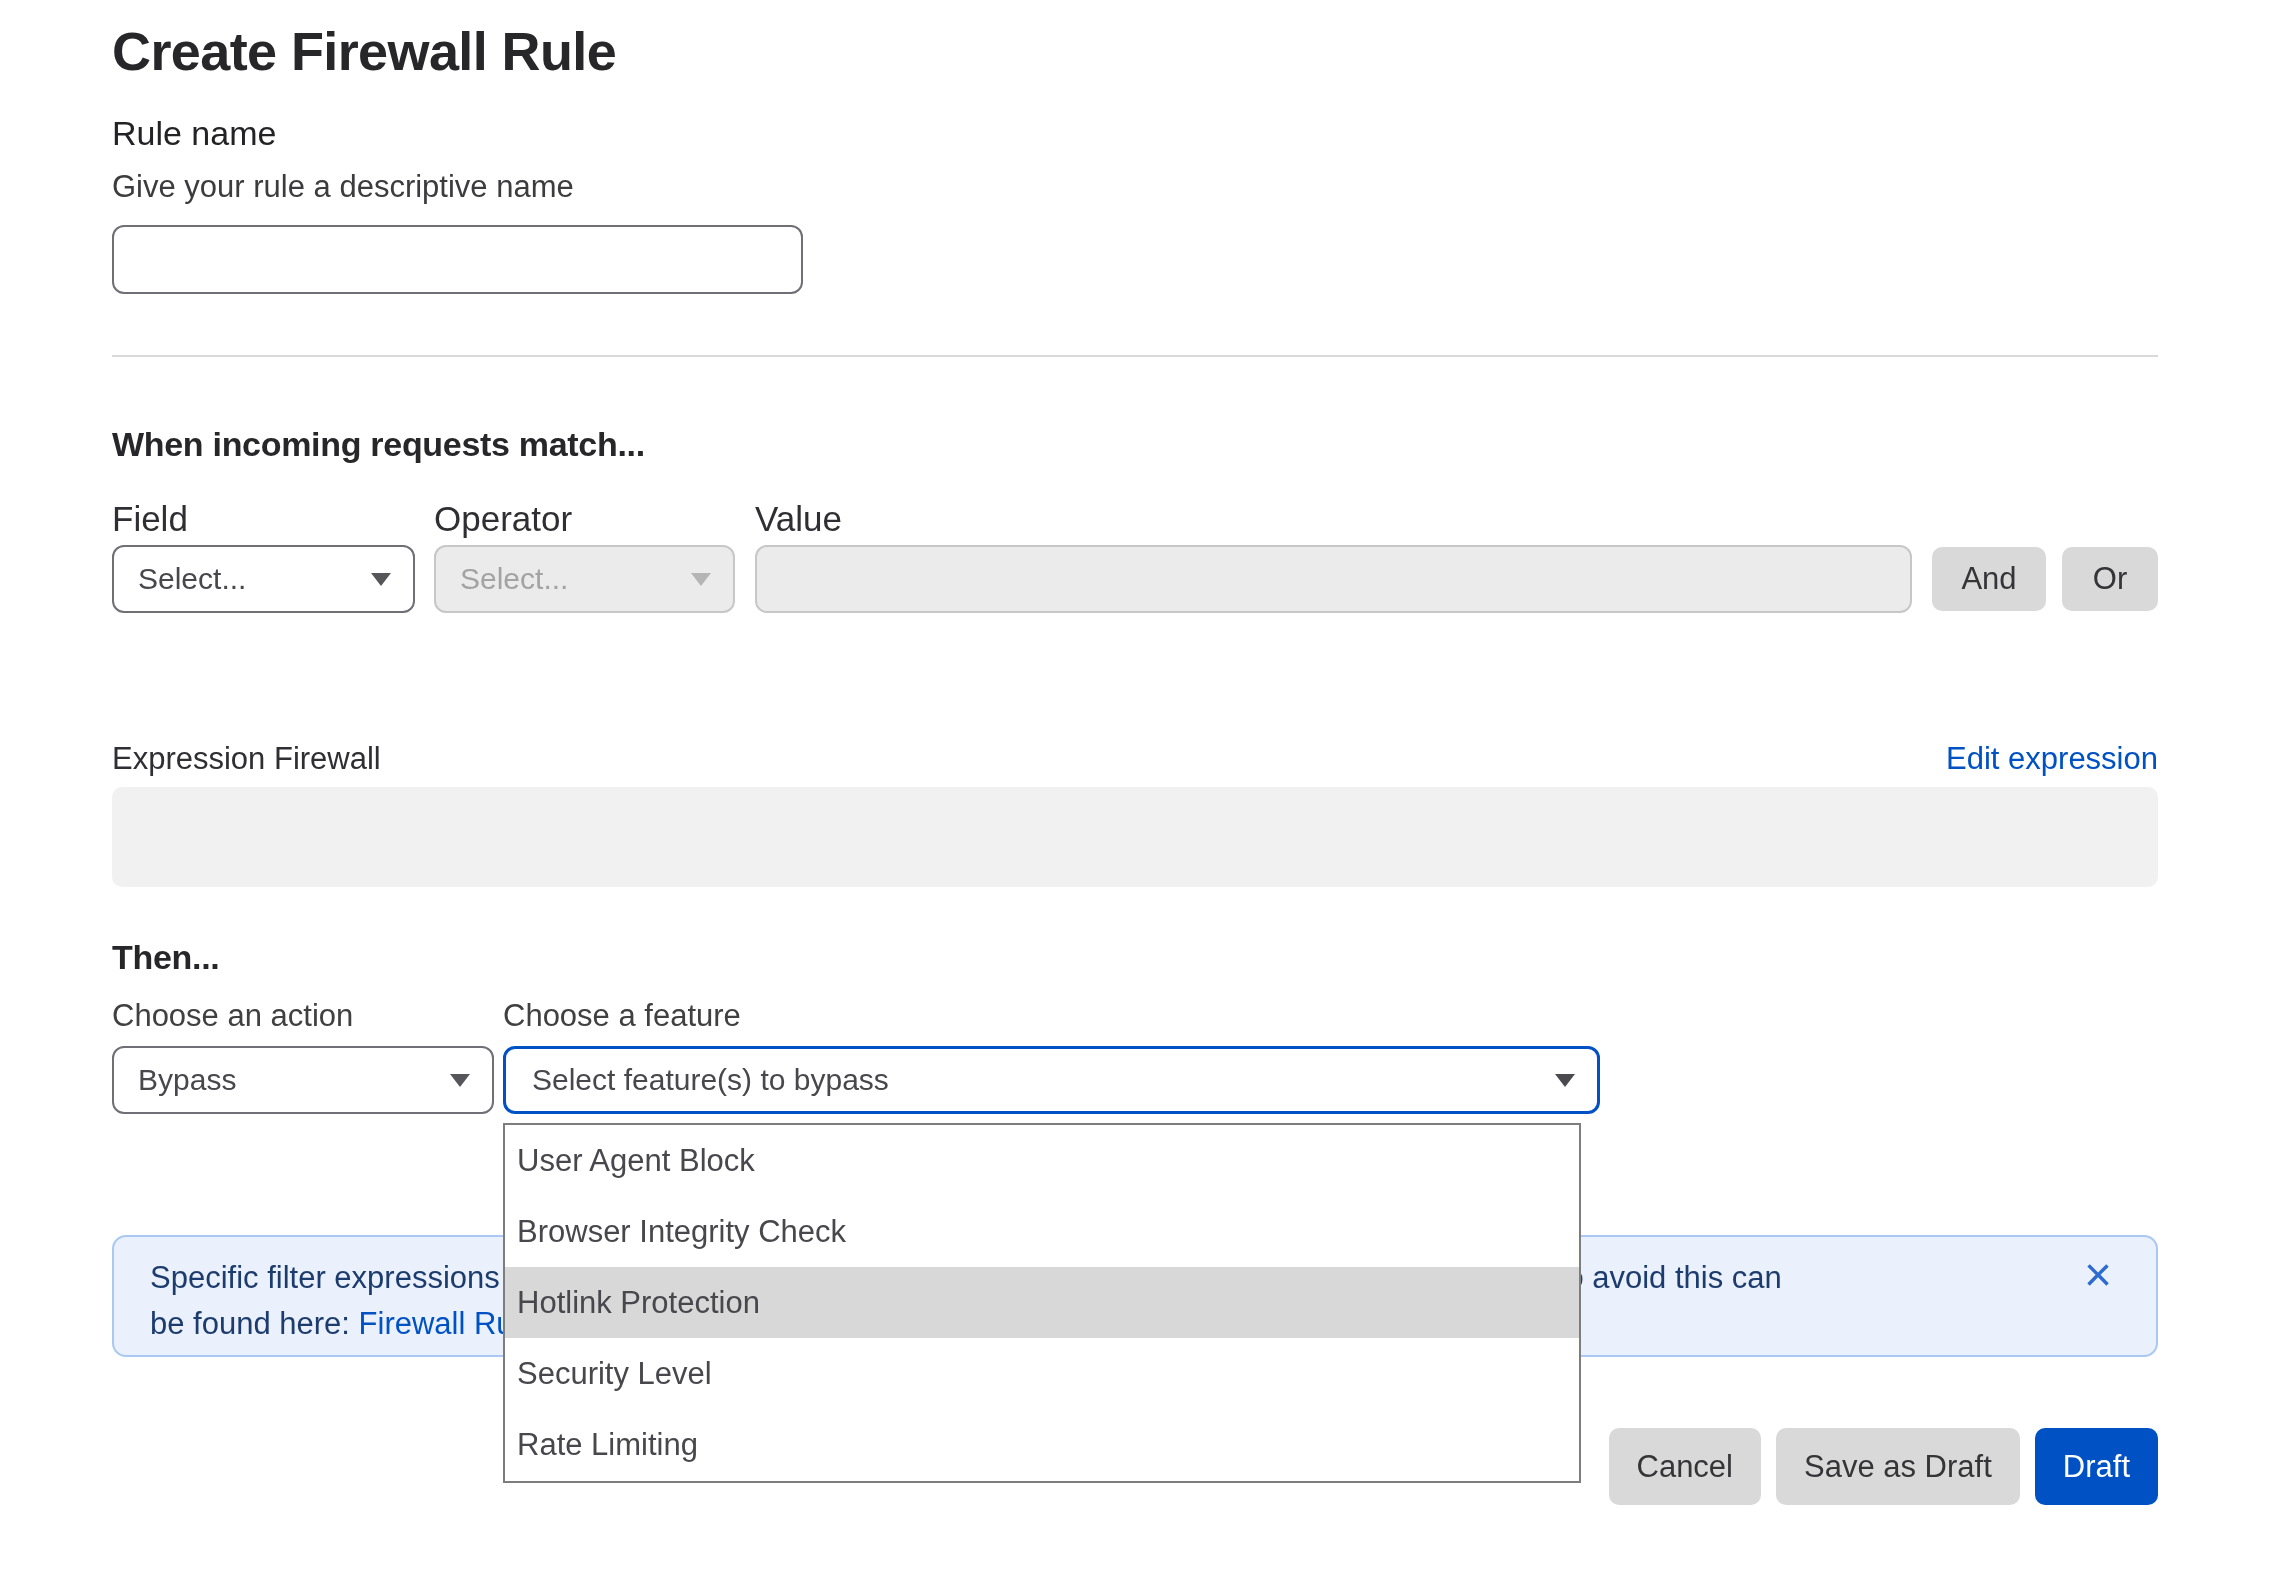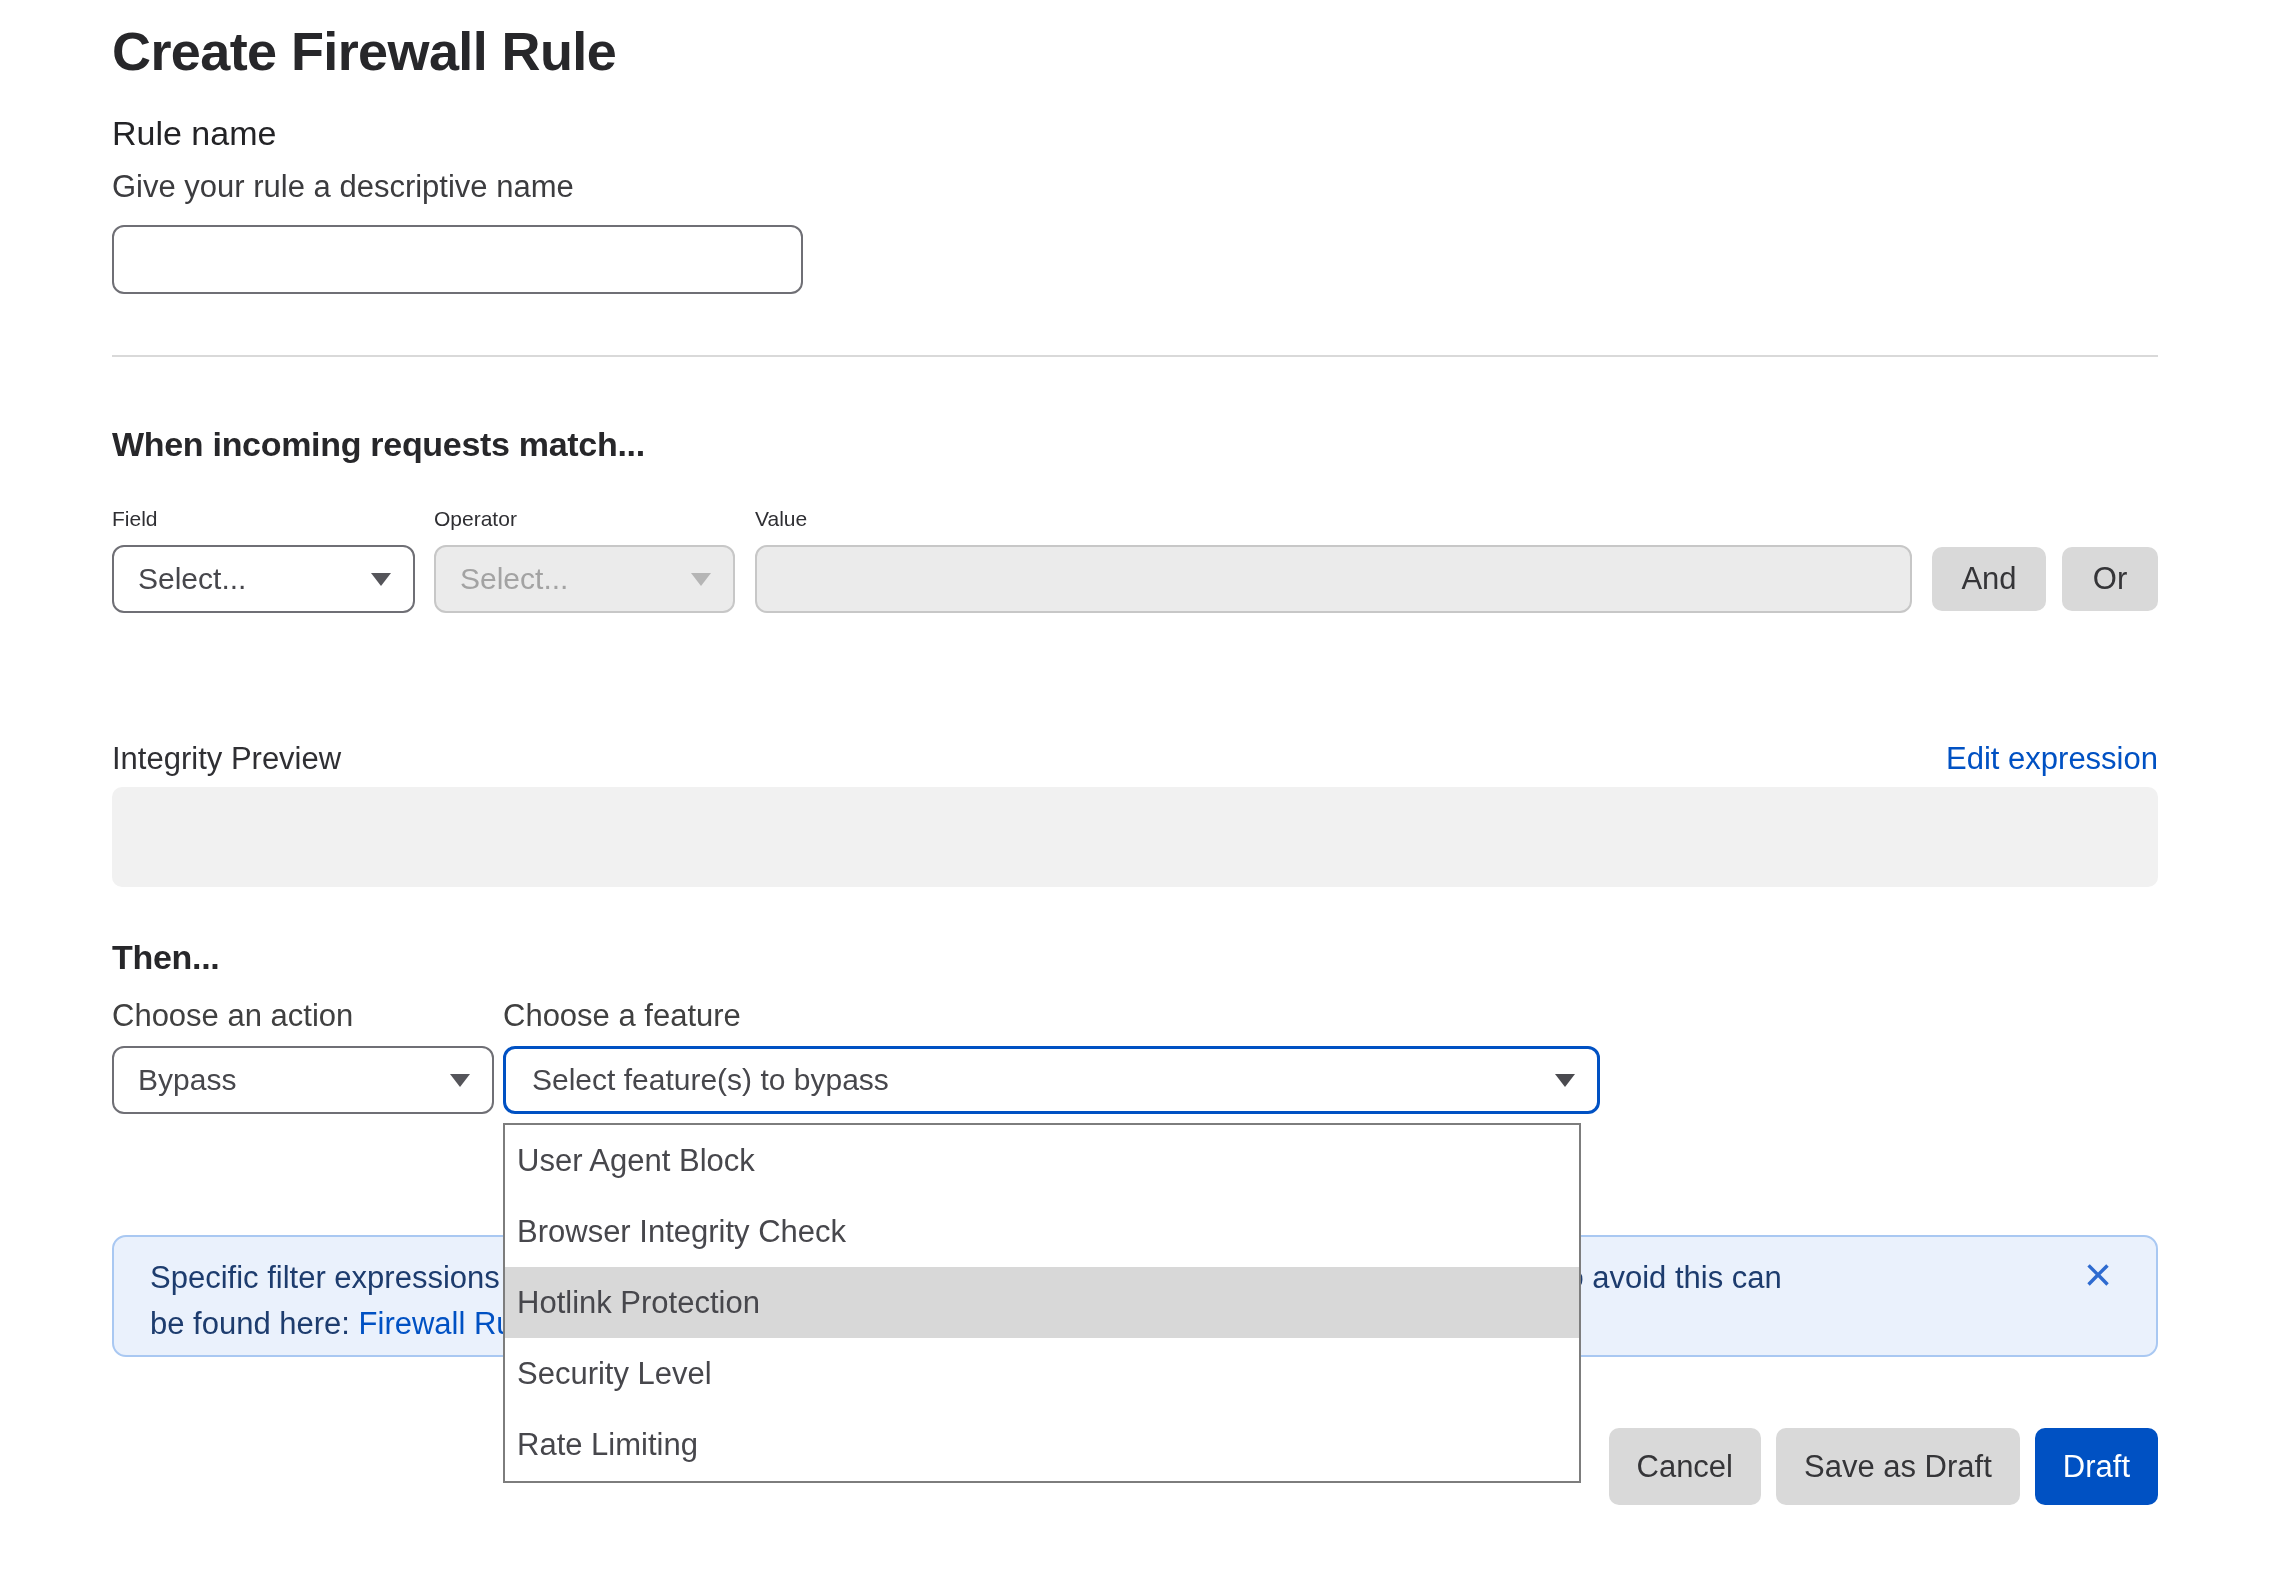--- a/index.html
+++ b/index.html
@@ -19,21 +19,21 @@
     box-sizing:border-box;border:2px solid #6f6f75;border-radius:12px;background:#fff;
     font-size:30px;padding:0 24px;color:#313131;font-family:inherit;outline:none;
   }
   .rule-name-input{display:block;margin-top:17px;width:691px;height:69px;}
 
   .divider{border:none;border-top:2px solid #d9d9d9;margin:61px 0 0 0;height:0;}
 
   .section-heading{font-size:34px;font-weight:700;line-height:50px;margin:62px 0 0 0;color:#27272a;letter-spacing:-0.3px;}
   .then-heading{margin-top:45px;}
 
-  .labels-row{display:flex;margin-top:30px;font-size:21px;line-height:40px;color:#2f2f33;}
+  .labels-row{display:flex;margin-top:30px;font-size:35px;line-height:40px;color:#2f2f33;}
   .lab-field{width:322px;}
   .lab-operator{width:321px;}
   .lab-value{flex:1;}
 
   .controls-row{display:flex;margin-top:6px;align-items:stretch;}
 
   .select{
     box-sizing:border-box;height:68px;border:2px solid #6f6f75;border-radius:12px;background:#fff;
     display:flex;align-items:center;padding:0 58px 0 24px;position:relative;
     font-size:30px;color:#47474c;cursor:pointer;
@@ -121,21 +121,21 @@
     <div class="select operator-select disabled">
       <span>Select...</span>
       <span class="caret"></span>
     </div>
     <input class="text-input value-input" type="text" disabled="" value="" style="">
     <button class="btn and-btn">And</button>
     <button class="btn or-btn">Or</button>
   </div>
 
   <div class="preview-row">
-    <span>Integrity Preview</span>
+    <span>Expression Firewall</span>
     <a class="link">Edit expression</a>
   </div>
   <div class="preview-box"></div>
 
   <h2 class="section-heading then-heading">Then...</h2>
 
   <div class="labels-row2">
     <span class="lab-action">Choose an action</span>
     <span>Choose a feature</span>
   </div>

